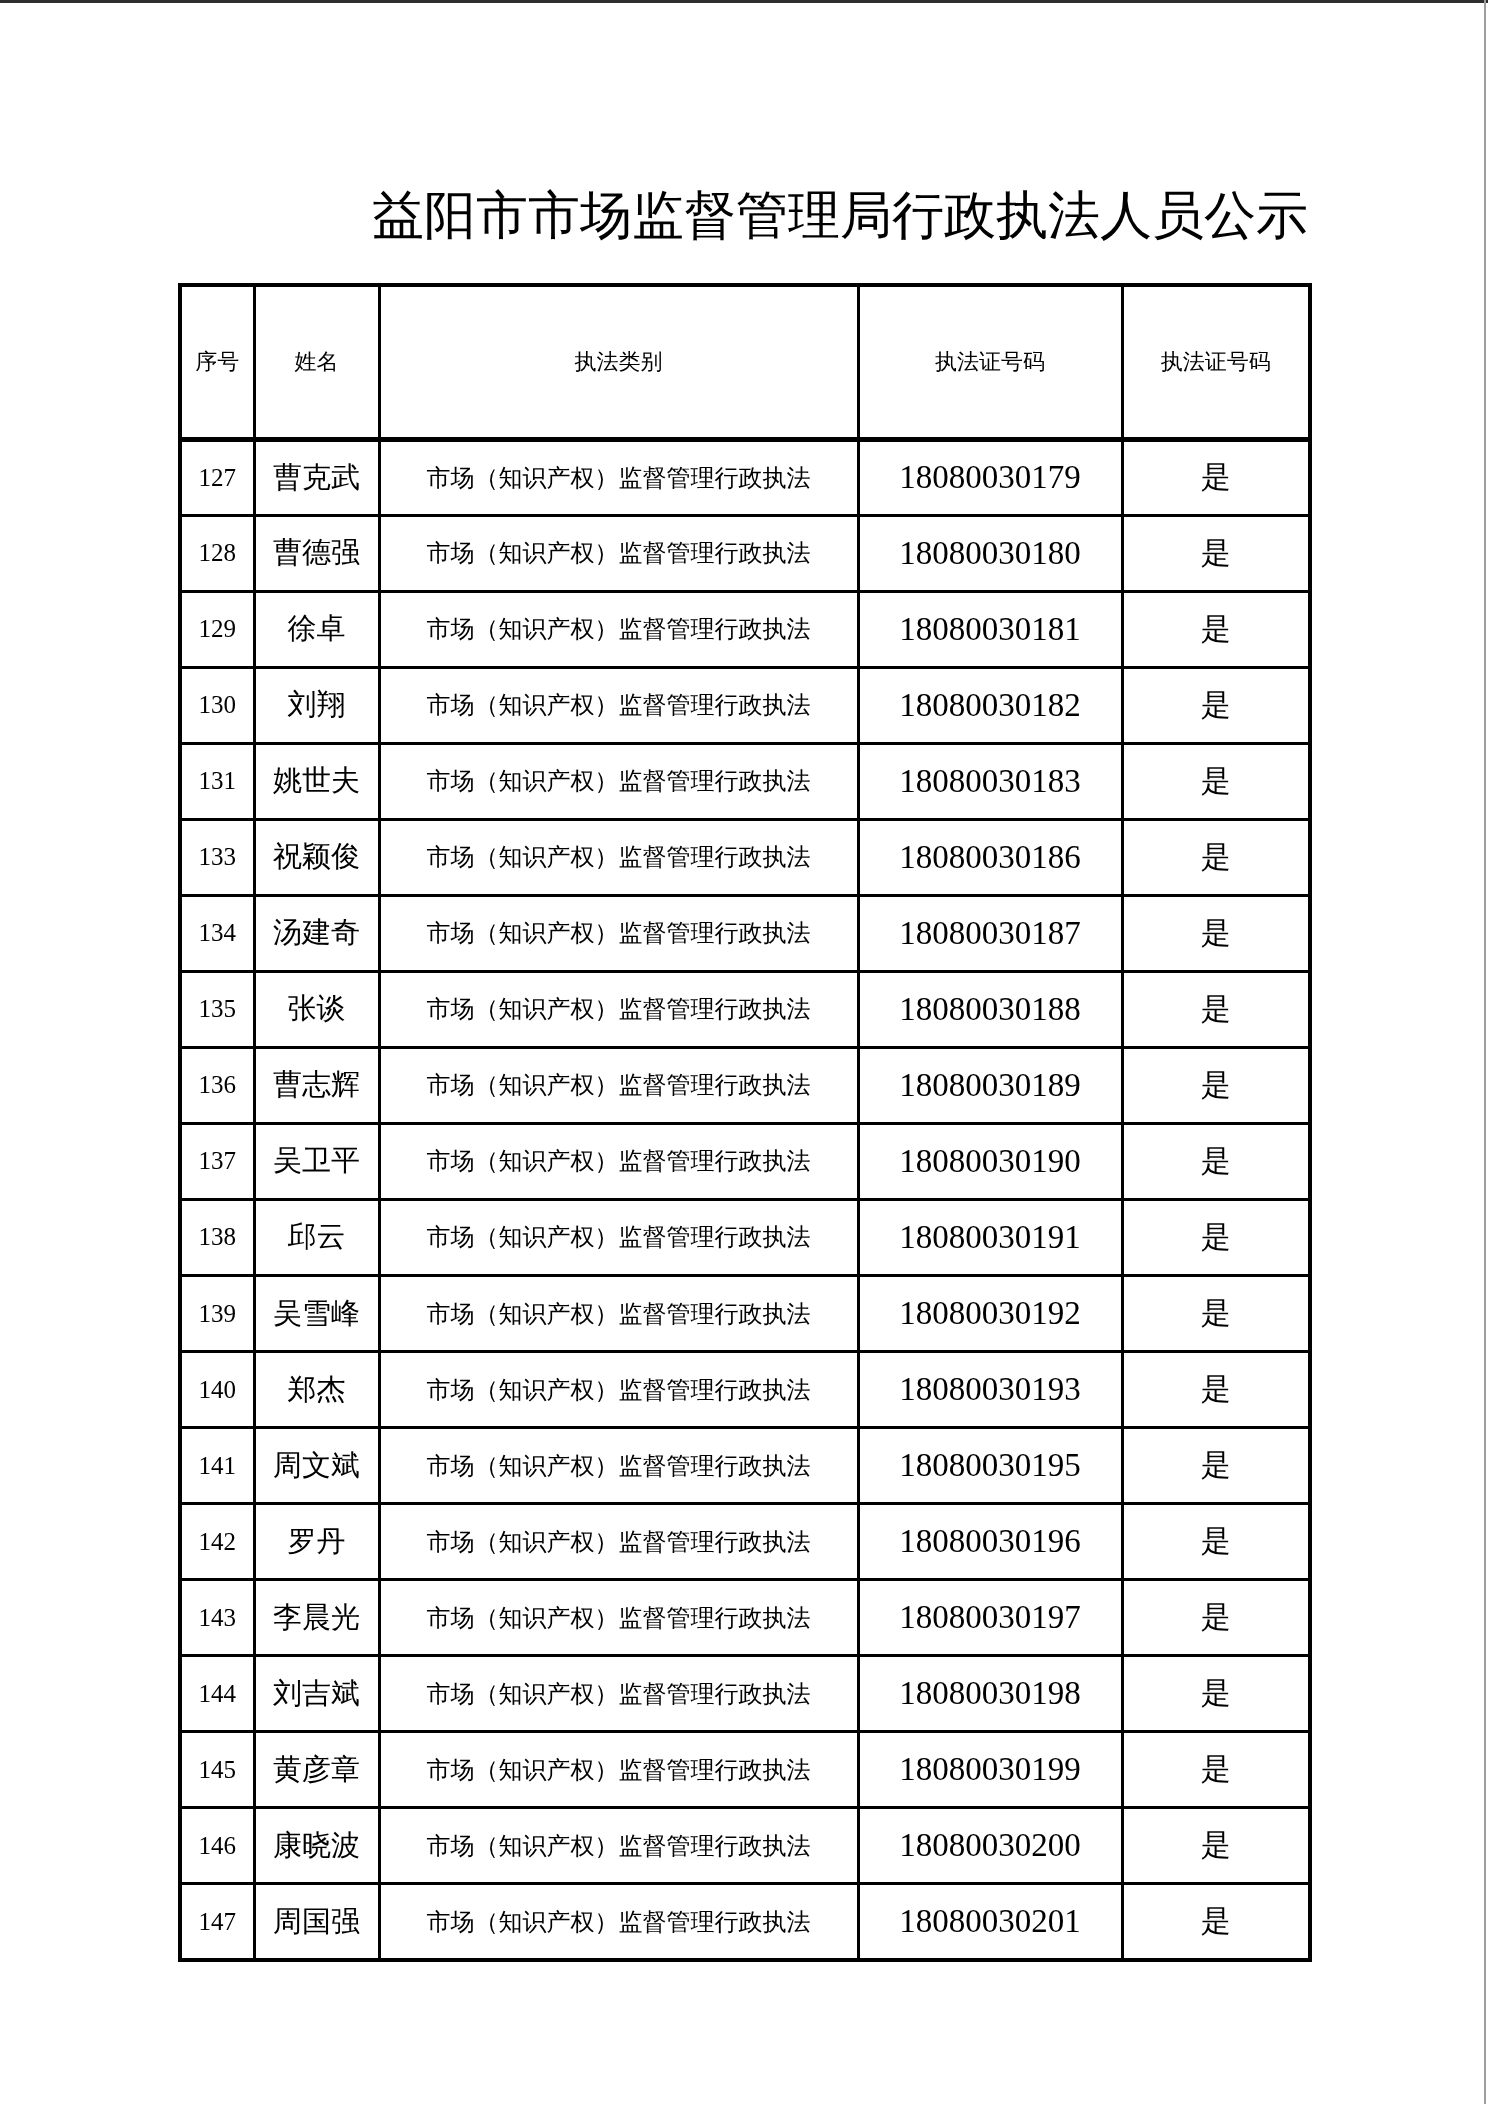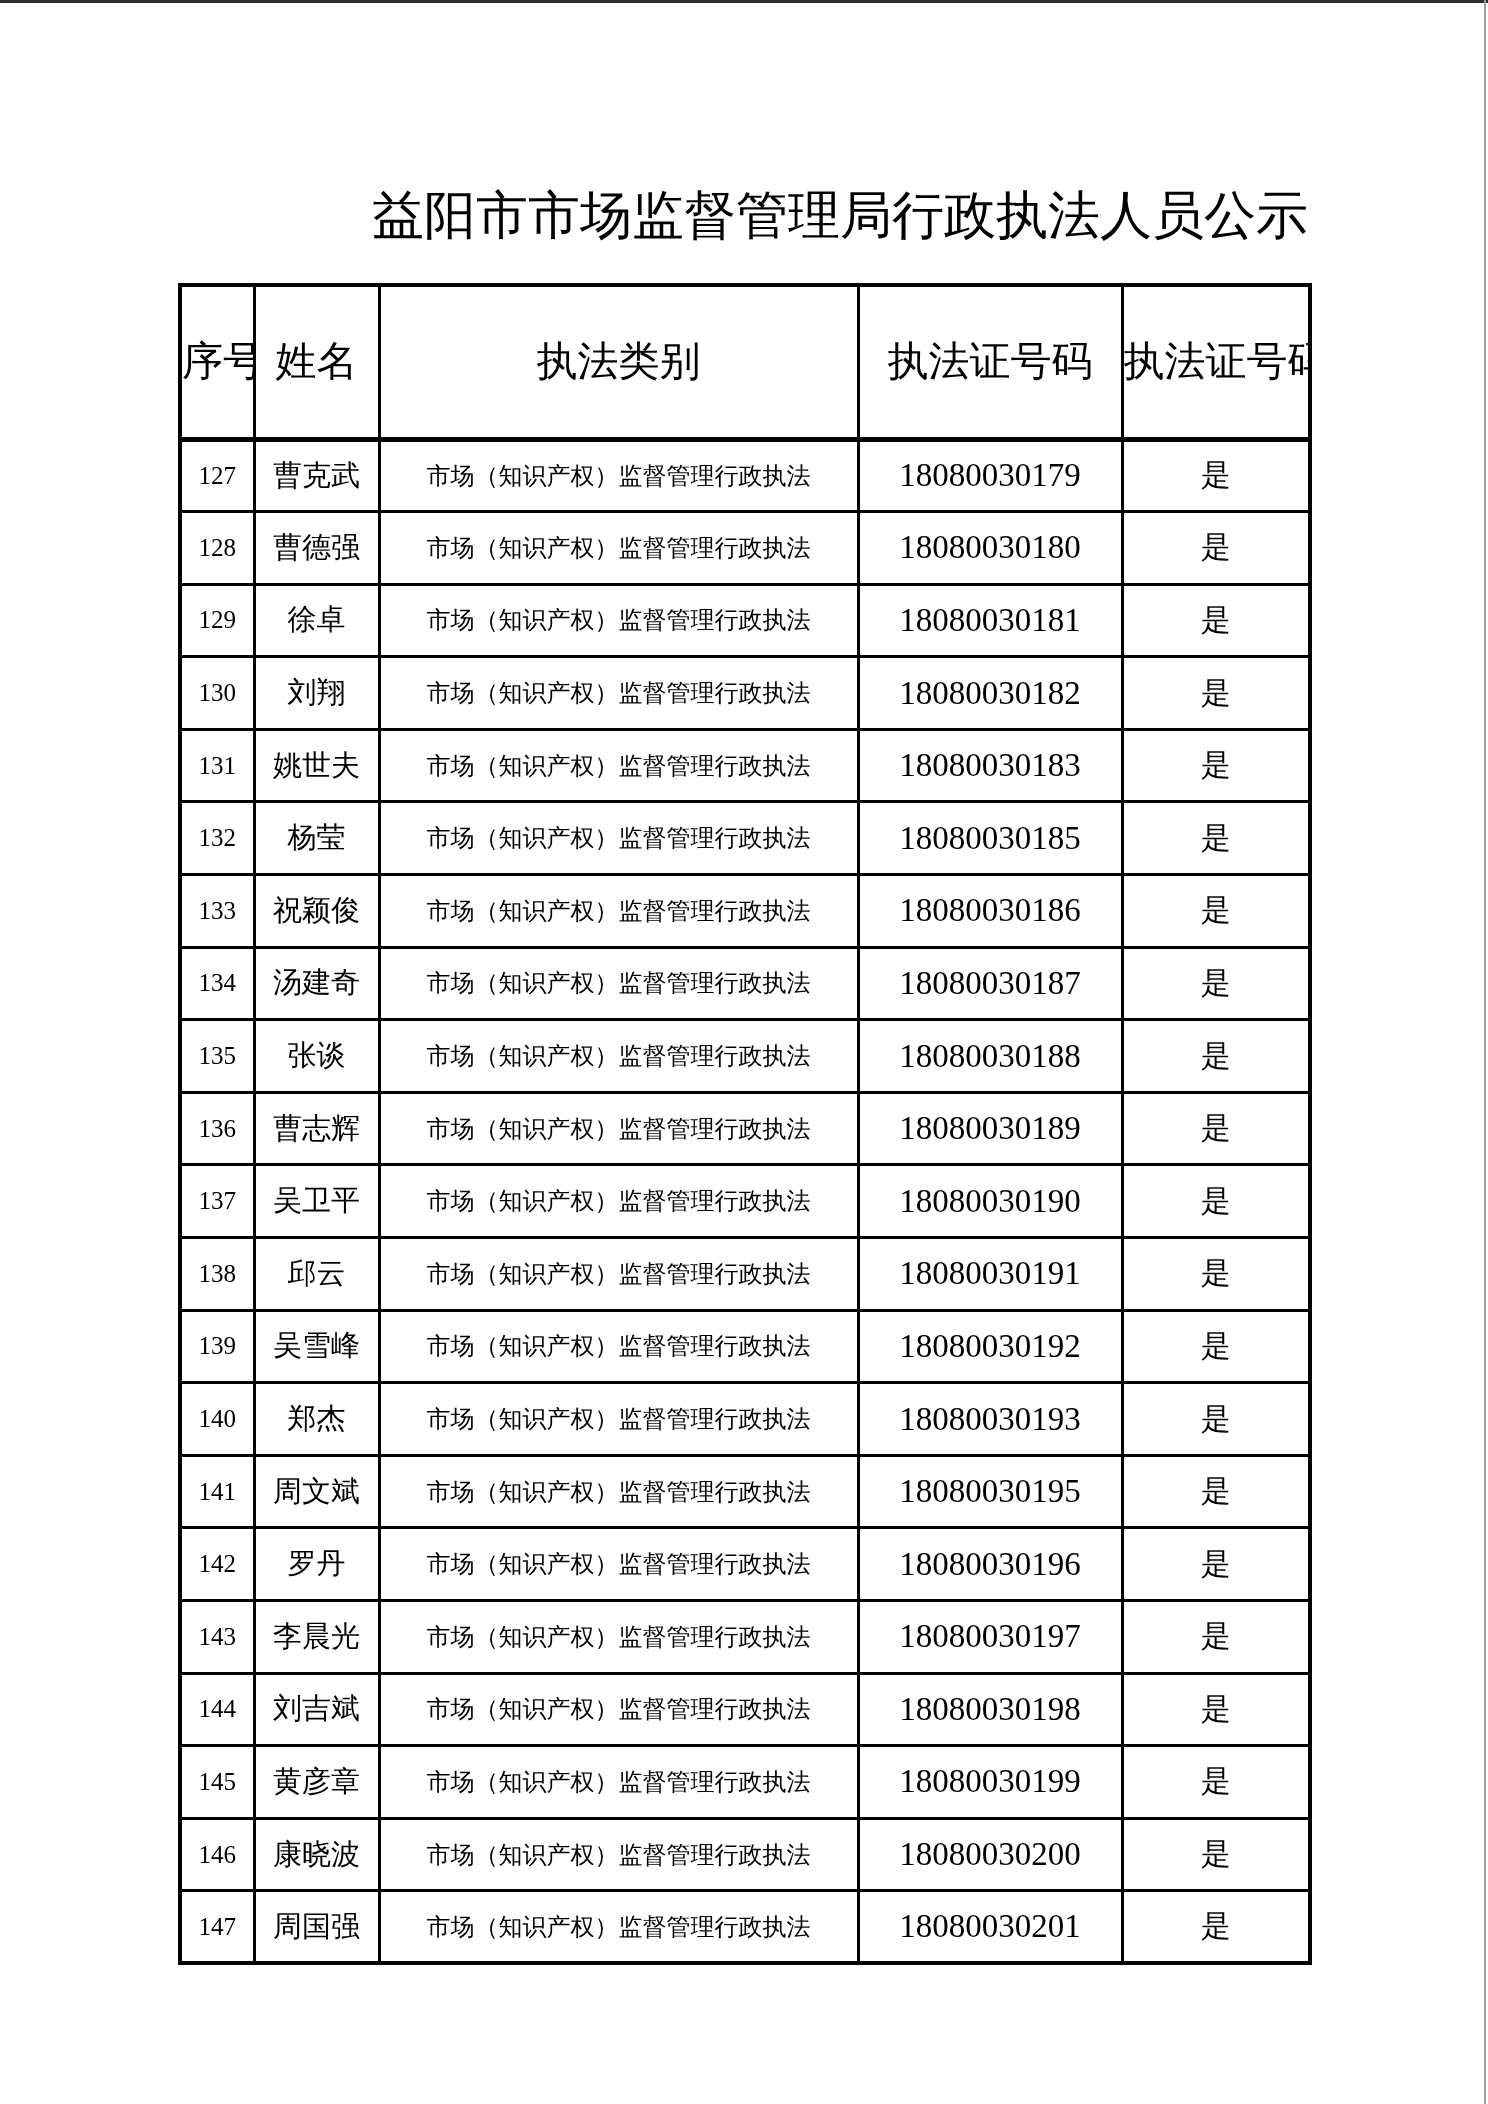--- a/index.html
+++ b/index.html
@@ -58,21 +58,21 @@
     padding: 0;
     overflow: hidden;
     white-space: nowrap;
   }
   table.roster thead tr {
     height: 154px;
   }
   table.roster thead th {
     font-family: "Liberation Sans", "DejaVu Sans", sans-serif;
     font-weight: 400;
-    font-size: 41px;
+    font-size: 22px;
     border-bottom: 5px solid #000000;
   }
   table.roster tbody tr {
     height: 72.6px;
   }
   td.cell-seq   { font-size: 25px; }
   td.cell-name  { font-size: 29px; }
   td.cell-cat   { font-size: 24px; }
   td.cell-cert  { font-size: 33px; }
   td.cell-valid { font-size: 30px; }
@@ -138,27 +138,20 @@
       <td class="cell-valid">是</td>
     </tr>
       <tr>
       <td class="cell-seq">131</td>
       <td class="cell-name">姚世夫</td>
       <td class="cell-cat">市场（知识产权）监督管理行政执法</td>
       <td class="cell-cert">18080030183</td>
       <td class="cell-valid">是</td>
     </tr>
       <tr>
-      <td class="cell-seq">132</td>
-      <td class="cell-name">杨莹</td>
-      <td class="cell-cat">市场（知识产权）监督管理行政执法</td>
-      <td class="cell-cert">18080030185</td>
-      <td class="cell-valid">是</td>
-    </tr>
-      <tr>
       <td class="cell-seq">133</td>
       <td class="cell-name">祝颖俊</td>
       <td class="cell-cat">市场（知识产权）监督管理行政执法</td>
       <td class="cell-cert">18080030186</td>
       <td class="cell-valid">是</td>
     </tr>
       <tr>
       <td class="cell-seq">134</td>
       <td class="cell-name">汤建奇</td>
       <td class="cell-cat">市场（知识产权）监督管理行政执法</td>

